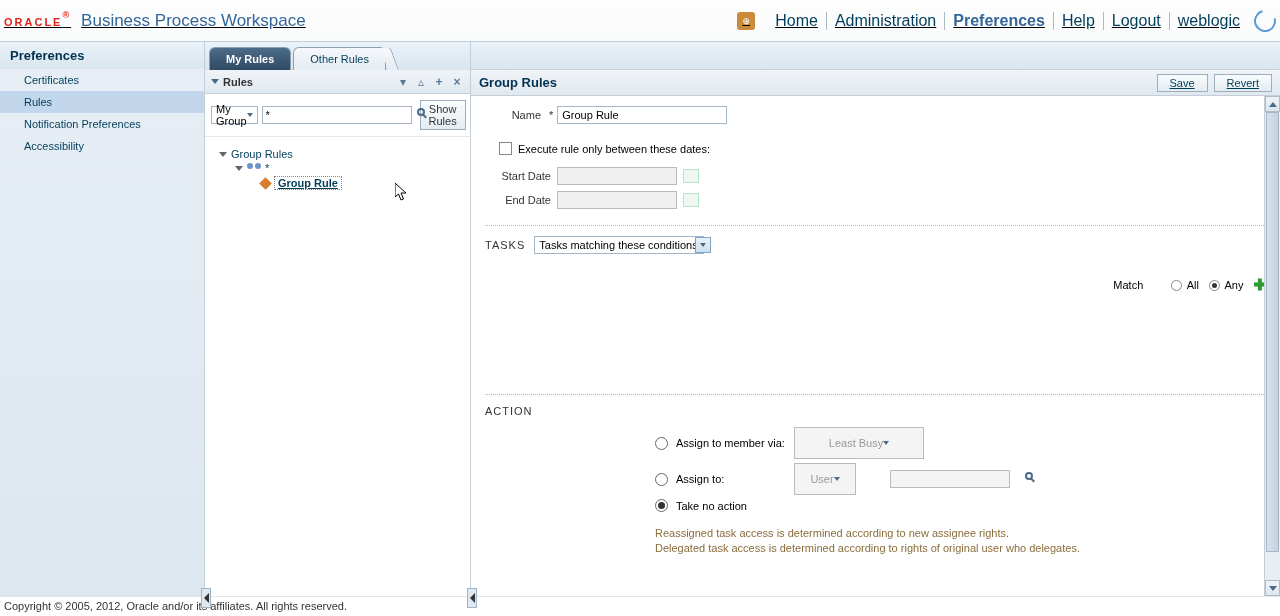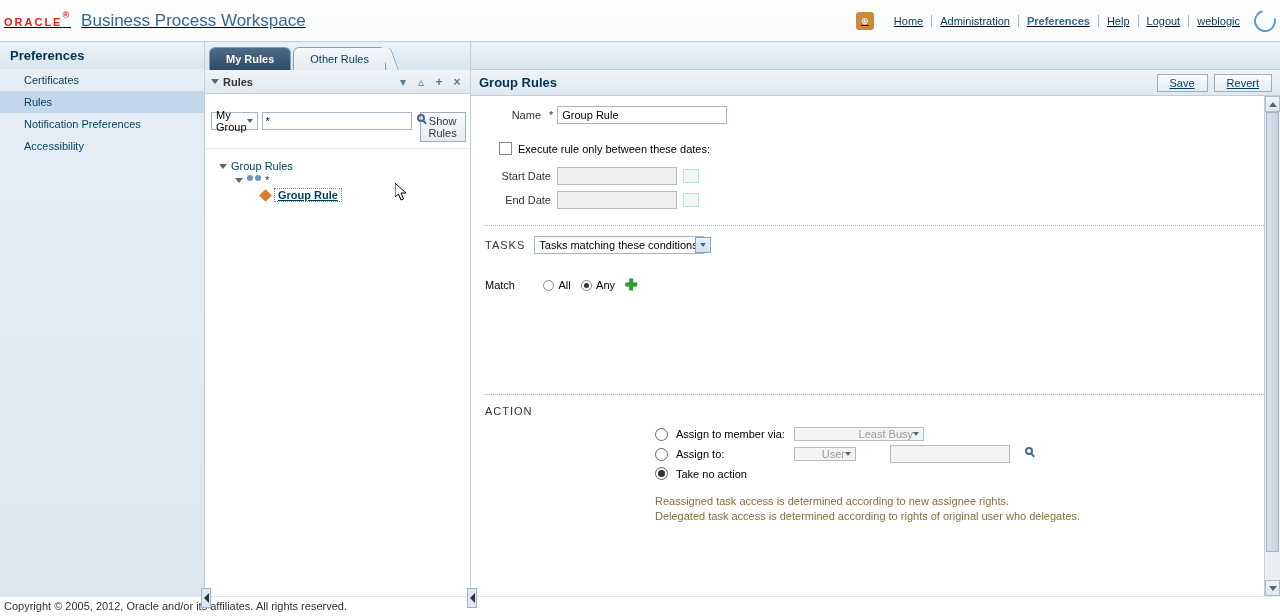--- a/index.html
+++ b/index.html
@@ -6,21 +6,21 @@
 body { background: #fff; width: 1280px; height: 616px; overflow: hidden; position: relative; }
 
 
 .header { height: 42px; border-bottom: 1px solid #c4ced7; display: flex; align-items: center; padding: 0 4px; background: linear-gradient(#fefefe, #f9fafb); text-decoration: underline; }
 .logo { color: #e32118; font-size: 18px; font-weight: bold; letter-spacing: 2px; margin-right: 10px; }
 .logo-tm { color: #e32118; font-size: 9px; vertical-align: top; }
 .app-title { color: #336699; font-size: 17px; }
 .header-spacer { flex: 1; }
 .header-icon { width: 18px; height: 18px; margin-right: 12px; background: #c98b3a; border-radius: 3px; display:flex; align-items:center; justify-content:center; }
 .header-links { display: flex; align-items: center; gap: 0; }
-.header-links a { color: #003d5b; text-decoration: none; padding: 0 8px; border-right: 1px solid #aab8c4; font-size: 11px; }
+.header-links a { color: #003d5b; text-decoration: none; padding: 0 8px; border-right: 1px solid #aab8c4; font-size: 16px; }
 .header-links a.active { font-weight: bold; color: #336699; }
 .header-links a:last-of-type { border-right: none; }
 .swirl-icon { width: 22px; height: 22px; margin-left: 6px; border: 2px solid #5b9bd5; border-radius: 50%; border-top-color: transparent; transform: rotate(30deg); }
 
 
 .main { display: flex; height: 554px; }
 
 
 .sidebar { width: 205px; background: linear-gradient(#e7eef5, #dde7f0); border-right: 1px solid #c4ced7; }
 .sidebar-title { padding: 6px 10px; font-size: 13px; font-weight: bold; color: #00314f; background: linear-gradient(#eaf2f9, #d9e5ef); }
@@ -48,21 +48,21 @@
 .panel-tools { display: flex; gap: 4px; }
 .tool-icon { width: 14px; height: 14px; display:flex; align-items:center; justify-content:center; cursor:pointer; color:#5a7a98; font-size:12px; line-height:1; }
 
 .search-row { padding: 6px; display: flex; align-items: center; gap: 4px; border-bottom: 1px solid #e4e8ec; }
 .group-select { border: 1px solid #a6b6c6; background: #fff; padding: 1px 4px; width: 68px; height: 18px; display:flex; align-items:center; justify-content:space-between; cursor:pointer; }
 .select-arrow { width:0; height:0; border-left:3px solid transparent; border-right:3px solid transparent; border-top:4px solid #4a6a88; }
 .filter-input { flex: 1; border: 1px solid #a6b6c6; height: 18px; padding: 0 3px; }
 .search-btn-icon { width:16px; height:16px; cursor:pointer; position:relative; }
 .magnifier { width:8px; height:8px; border:2px solid #4a6a88; border-radius:50%; position:absolute; top:1px; left:1px; }
 .magnifier::after { content:''; position:absolute; width:5px; height:2px; background:#4a6a88; bottom:-3px; right:-4px; transform:rotate(45deg); }
-.show-rules-btn { border: 1px solid #9dadbc; background: linear-gradient(#fafcfd, #e4ecf2); padding: 2px 8px; cursor: pointer; color:#333;margin-top:12px; }
+.show-rules-btn { border: 1px solid #9dadbc; background: linear-gradient(#fafcfd, #e4ecf2); padding: 2px 8px; cursor: pointer; color:#333; }
 
 .tree { padding: 10px 14px; flex: 1; }
 .tree-node { display: flex; align-items: center; gap: 4px; padding: 1px 0; }
 .tree-toggle { width:0; height:0; border-left:4px solid transparent; border-right:4px solid transparent; border-top:5px solid #666; cursor:pointer; }
 .tree-node-l1 { padding-left: 16px; }
 .tree-node-l2 { padding-left: 42px; }
 .group-icon { width:14px; height:10px; position: relative; }
 .group-icon::before, .group-icon::after { content:''; position:absolute; width:6px; height:6px; border-radius:50%; background:#6b95c9; top:0; }
 .group-icon::before { left:0; }
 .group-icon::after { right:0; }
@@ -94,30 +94,30 @@
 .date-input { border:1px solid #bbb; background:#f0f0f0; width:120px; height:18px; }
 .date-picker-icon { width:16px; height:14px; margin-left:6px; border:1px solid #9db; background:#eaf3ea; cursor:pointer; opacity:.7; }
 
 .dotted-hr { border: none; border-top: 1px dotted #a6b6c6; margin: 16px 0 10px; }
 .section-label { font-size: 11px; color: #333; letter-spacing: 1px; }
 
 .tasks-row { display:flex; align-items:center; gap:9px; margin-top:4px; }
 .tasks-select { border:1px solid #a6b6c6; background:#fff; width:170px; height:18px; display:flex; align-items:center; justify-content:space-between; padding:0 4px; cursor:pointer; }
 .select-btn { width:16px; height:16px; background: linear-gradient(#eaf2f9,#cfe0ee); border:1px solid #7fa3c5; display:flex; align-items:center; justify-content:center; margin-left:-18px; }
 
-.match-row { display:flex; align-items:center; justify-content:flex-start; gap:10px; margin: 22px 0 100px; }
+.match-row { display:flex; align-items:center; justify-content:flex-end; gap:10px; margin: 22px 0 100px; }
 .radio { width:11px; height:11px; border:1px solid #888; border-radius:50%; display:inline-block; vertical-align:middle; margin-right:2px; background:#fff; }
 .radio.checked::after { content:''; display:block; width:5px; height:5px; background:#333; border-radius:50%; margin:2px; }
 .plus-icon { color:#2a9d2a; font-weight:bold; font-size:15px; cursor:pointer; text-shadow:0 0 1px #064; }
 
 .action-group { margin-left: 170px; }
 .action-row { display:flex; align-items:center; margin-bottom:4px; gap:8px; }
 .radio-lg { width:13px; height:13px; border:1px solid #666; border-radius:50%; display:flex; align-items:center; justify-content:center; background:#fff; cursor:pointer; }
 .radio-lg.checked::after { content:''; width:7px; height:7px; background:#333; border-radius:50%; }
-.disabled-select { border:1px solid #bbb; background:#f4f4f4; color:#999; width:130px; height:14px; display:flex; align-items:center; justify-content:flex-end; padding:0 4px; }
+.disabled-select { border:1px solid #bbb; background:#f4f4f4; color:#999; width:130px; height:32px; display:flex; align-items:center; justify-content:center; padding:0 4px; }
 .disabled-select.sm { width:62px; }
 .disabled-text { border:1px solid #bbb; background:#f4f4f4; width:120px; height:18px; }
 
 .notes { margin-left: 170px; margin-top: 14px; color: #8a6d3b; font-size: 11px; line-height: 1.4; }
 
 
 .tab-strip-bg { position: absolute; left: 205px; right: 0; top: 42px; height: 28px; background: linear-gradient(#eaf2f9, #d9e5ef); border-bottom: 1px solid #c4ced7; z-index: 0; }
 
 
 .cursor { position: absolute; left: 395px; top: 183px; width: 14px; height: 20px; z-index: 50; pointer-events:none; }

